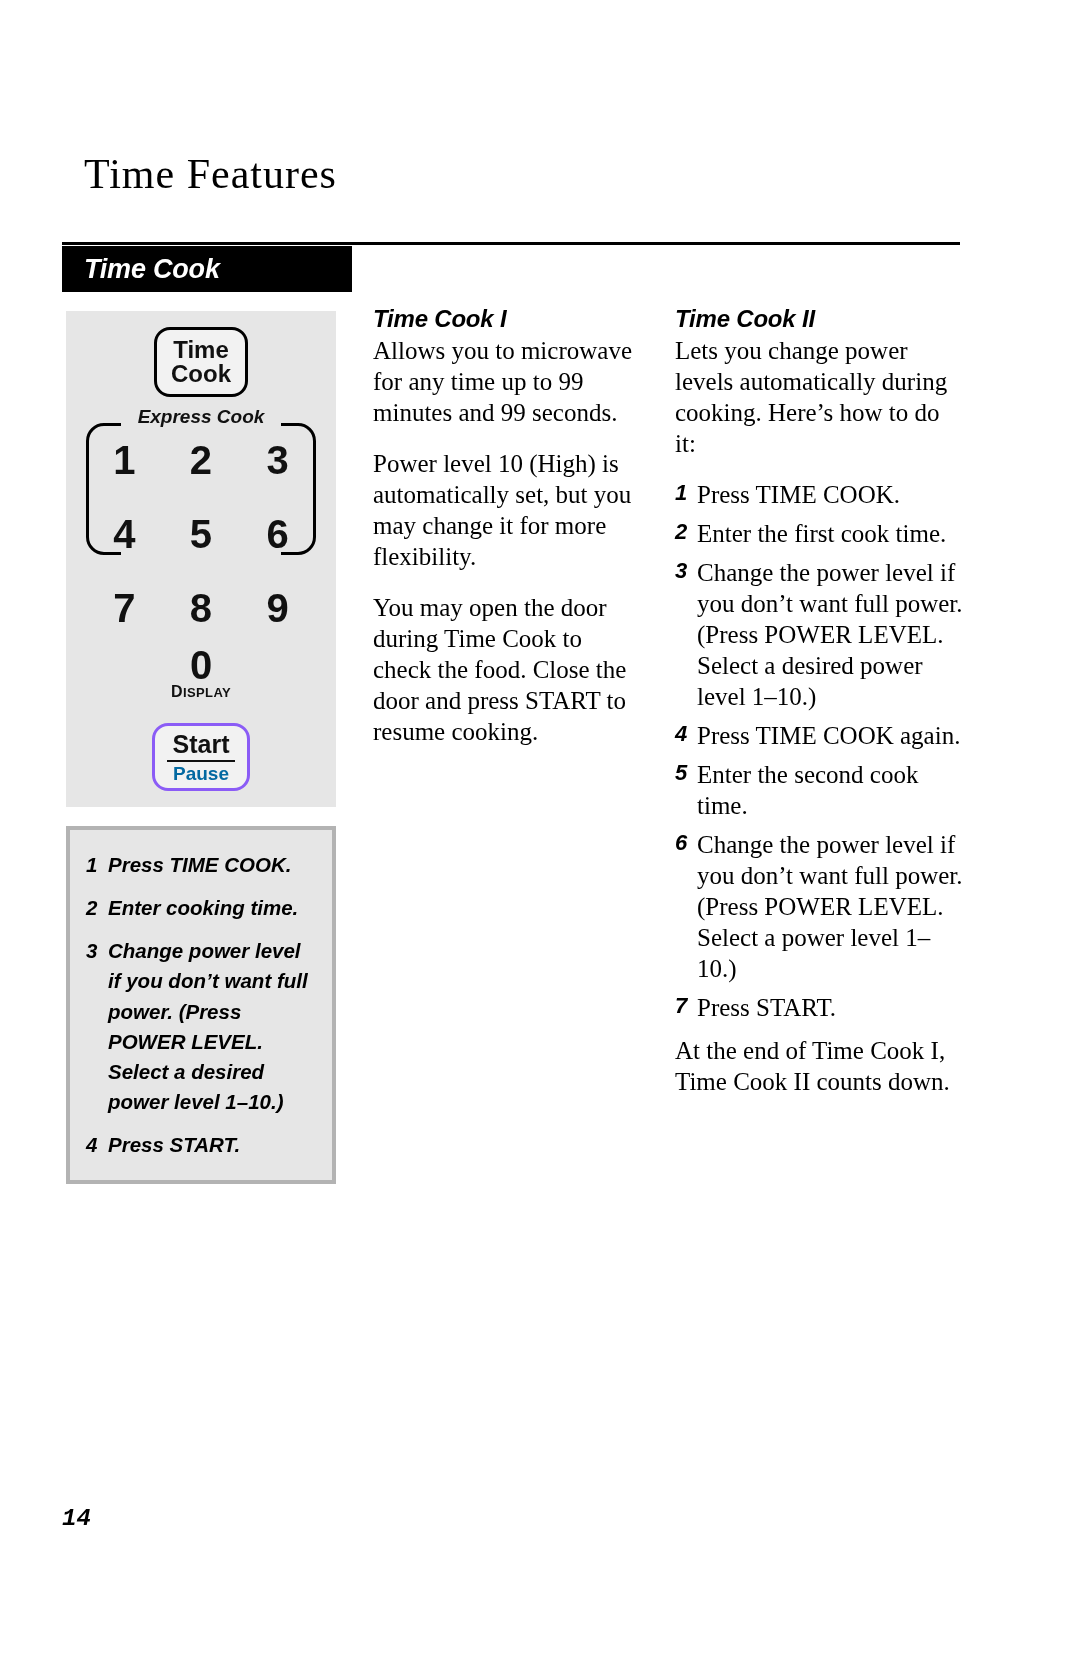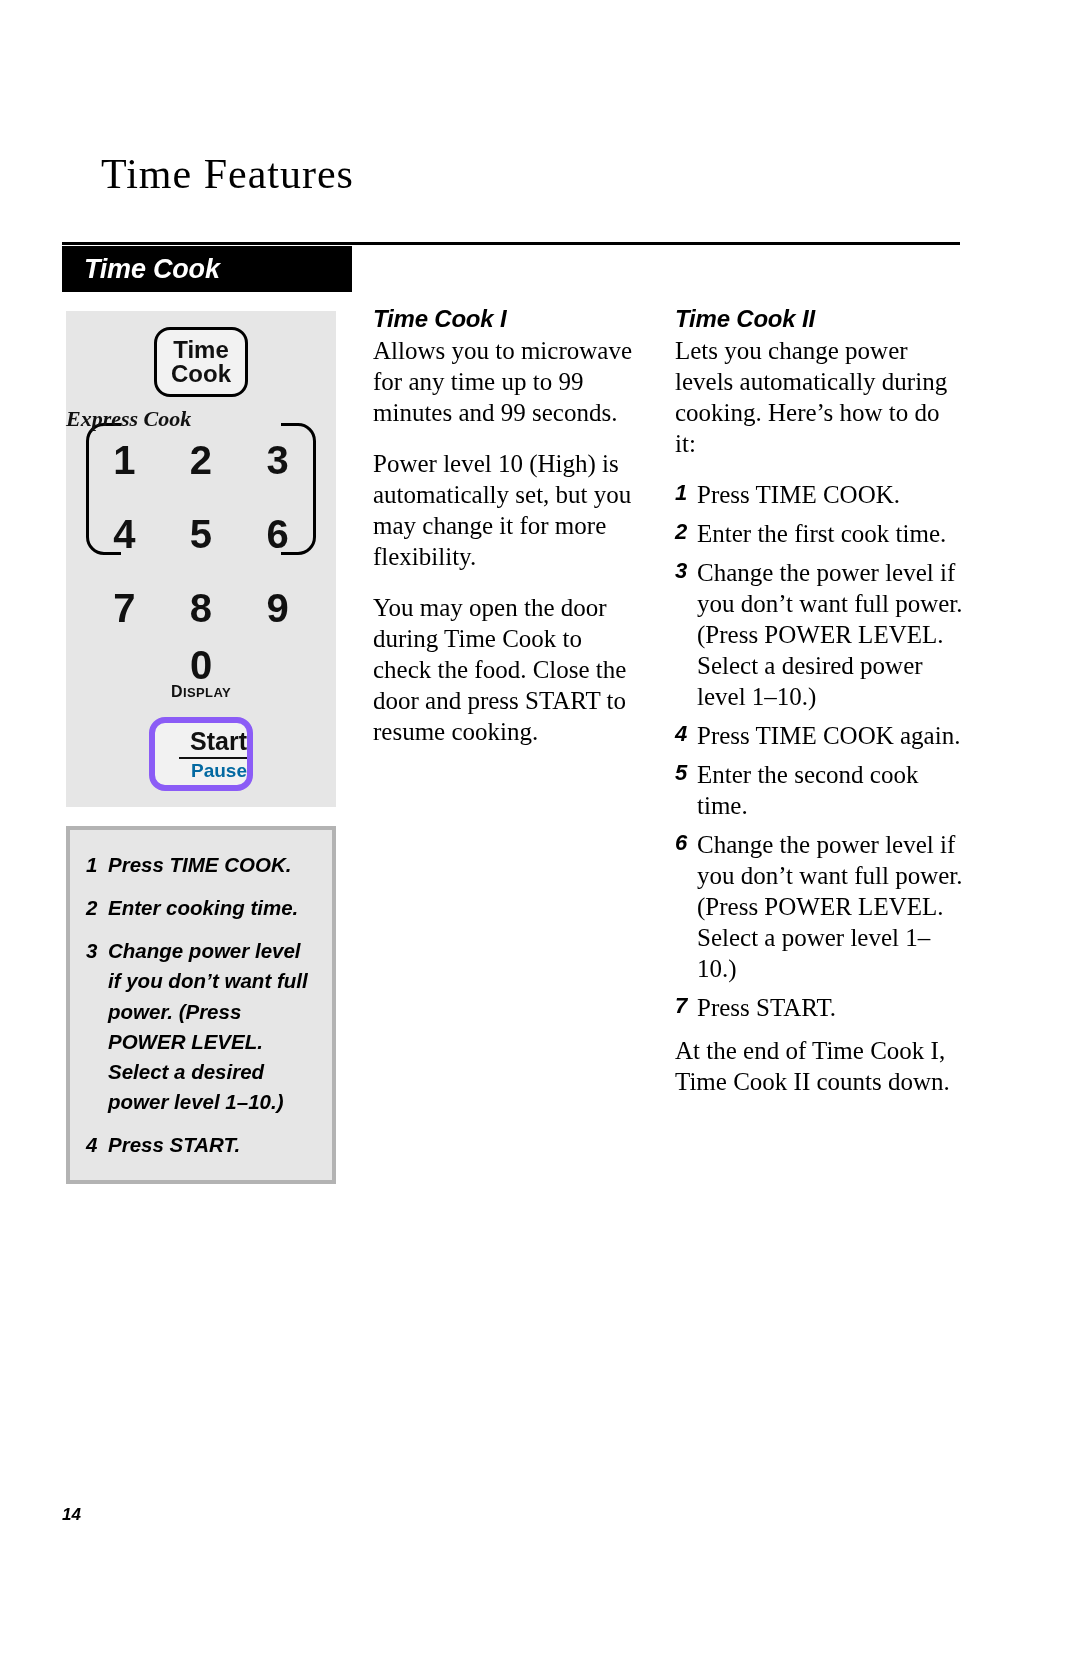--- a/index.html
+++ b/index.html
@@ -52,21 +52,21 @@
     font-weight: bold;
     font-style: italic;
     font-size: 36px;
     letter-spacing: -0.4px;
     white-space: nowrap;
   }
 
   
   .section-title {
     position: absolute;
-    left: 101px;
+    left: 84px;
     top: 150px;
     font-family: "Liberation Serif", serif;
     font-size: 42px;
     letter-spacing: 1px;
     color: #000;
   }
 
   
   .hrule {
     position: absolute;
@@ -127,26 +127,25 @@
   .key-timecook span {
     font-size: 24px;
     font-weight: bold;
     color: #111;
   }
   .express-label {
     position: absolute;
     top: 95px;
     left: 0;
     width: 100%;
-    text-align: left;
-    font-size: 22px;
-    font-weight: bold;
-    font-style: italic;
-    color: #111;
-    font-family: Liberation Serif, serif;
+    text-align: center;
+    font-size: 19px;
+    font-weight: bold;
+    font-style: italic;
+    color: #111;
   }
   .bracket {
     position: absolute;
     left: 20px;
     top: 112px;
     width: 230px;
     height: 132px;
     border: 3px solid #000;
     border-radius: 18px;
     box-sizing: border-box;
@@ -205,26 +204,26 @@
   }
   .display-label .small-caps { font-size: 13px; }
 
   .key-start {
     position: absolute;
     left: 50%;
     transform: translateX(-50%);
     bottom: 16px;
     width: 92px;
     height: 62px;
-    border: 6px solid #8b5cf6;
+    border: 3px solid #8b5cf6;
     border-radius: 16px;
     background: #f2f2f2;
     display: flex;
     flex-direction: column;
-    align-items: flex-end;
+    align-items: center;
     justify-content: center;
   }
   .key-start .start {
     font-size: 25px;
     font-weight: bold;
     color: #111;
     line-height: 1;
     padding-bottom: 2px;
   }
   .key-start .divider {
@@ -328,24 +327,24 @@
     font-size: 25px;
     line-height: 1.24;
     color: #000;
   }
 
   
   .page-number {
     position: absolute;
     left: 62px;
     top: 1505px;
-    font-family: Liberation Sans, sans-serif;
-    font-weight: bold;
-    font-style: italic;
-    font-size: 17px;
+    font-family: Liberation Mono, monospace;
+    font-weight: bold;
+    font-style: italic;
+    font-size: 24px;
     color: #000;
   }
 </style>
 </head>
 <body>
 
 <div class="page">
 
 
   <div class="section-title">Time Features</div>

